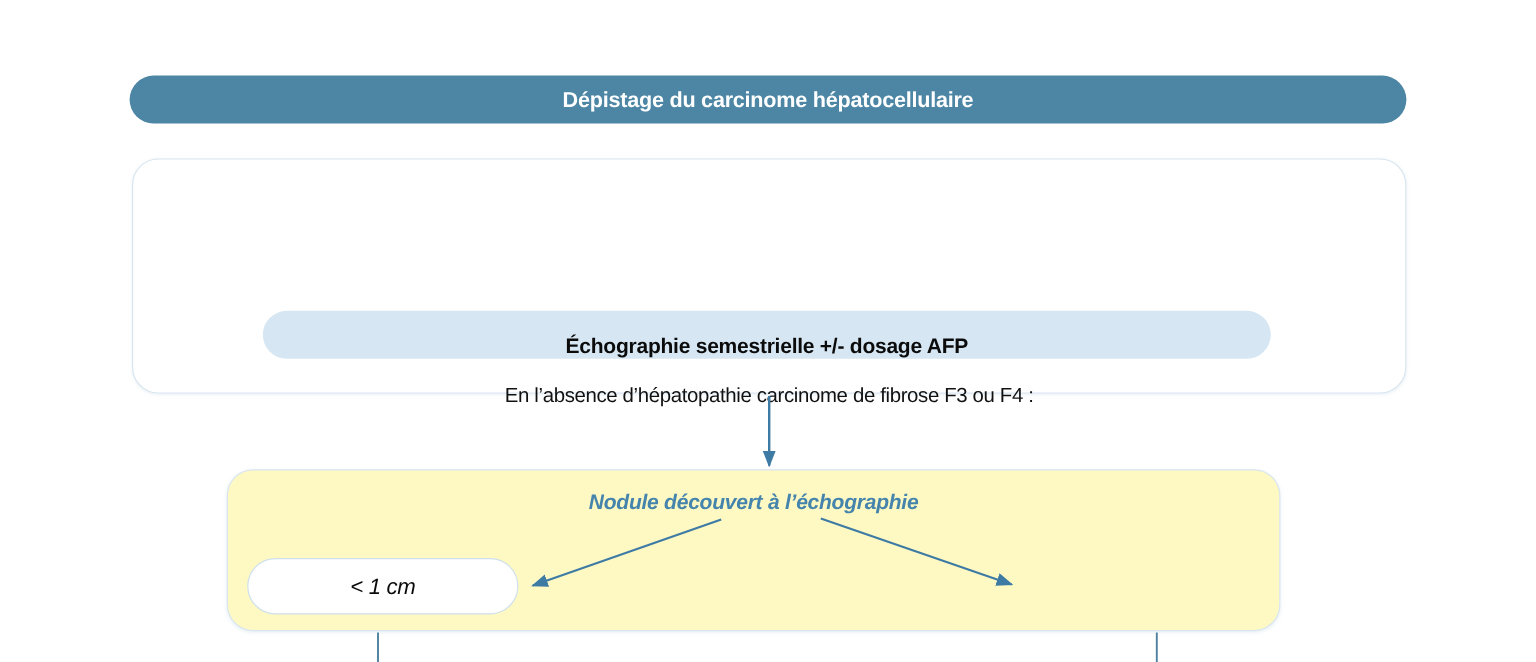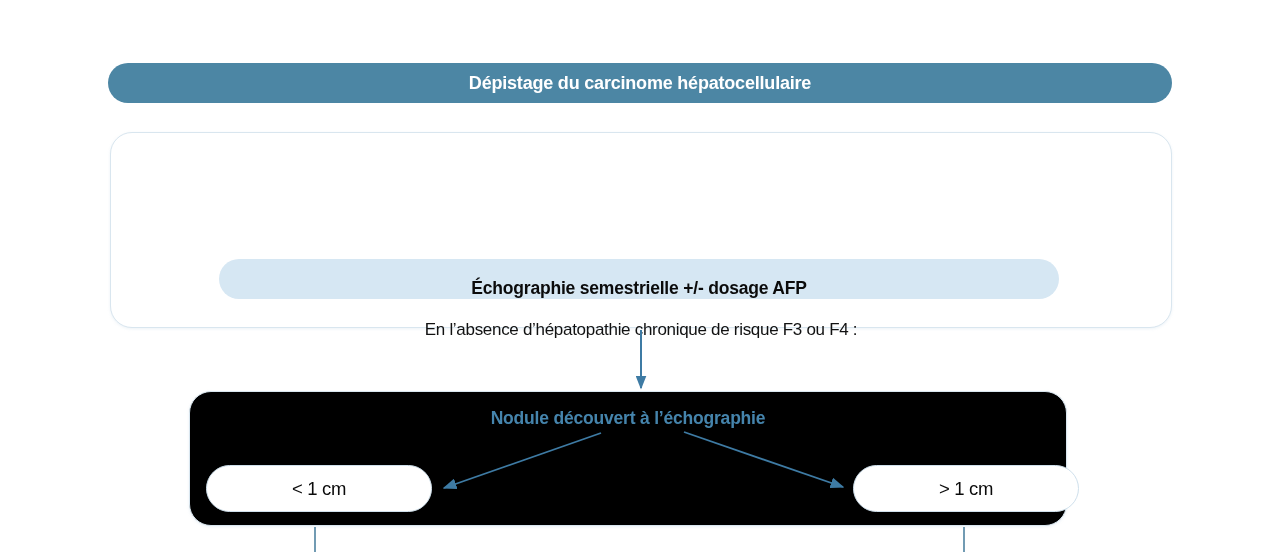--- a/index.html
+++ b/index.html
@@ -44,22 +44,23 @@
   .action-pill{
     position:absolute;left:108px;top:126px;width:840px;height:40px;
     background:var(--action-pill-bg);border-radius:20px;
     display:flex;align-items:flex-end;justify-content:center;
     font-weight:bold;font-size:17.5px;letter-spacing:-0.2px;color:#0b0b0b;
   }
 
   
   .nodule-box{
     position:absolute;left:189px;top:391px;width:878px;height:135px;
-    border:1.5px solid var(--box-border);border-radius:22px;background:#000000;
+    border:1.5px solid var(--box-border);border-radius:22px;background:#fef9c3;
     box-shadow:0 1px 3px rgba(150,185,210,0.18);
+    font-style:italic;
   }
   .nodule-title{
     position:absolute;left:0;top:16px;width:100%;text-align:center;
     font-weight:bold;font-size:17.5px;letter-spacing:-0.2px;
     color:var(--nodule-title-text);
   }
   .size-pill{
     position:absolute;top:73px;width:226px;height:47px;
     border:1.5px solid #cfe0ec;border-radius:24px;background:#fff;
     display:flex;align-items:center;justify-content:center;
@@ -75,33 +76,30 @@
 <body>
 
 <div class="canvas">
 
   <div class="header-pill">
     <span>Dépistage du carcinome hépatocellulaire</span>
   </div>
 
   <div class="criteria-box">
     <div class="criteria-line l1">- hépatopathie chronique avec fibrose de grade F3 ou F4 (toutes causes)</div>
-    <div class="criteria-line l2">En l’absence d’hépatopathie chronique de risque F3 ou F4 :</div>
+    <div class="criteria-line l2">En l’absence d’hépatopathie carcinome de fibrose F3 ou F4 :</div>
     <div class="action-pill">
       <span>Échographie semestrielle +/- dosage AFP</span>
     </div>
   </div>
 
   <div class="nodule-box">
     <div class="nodule-title">Nodule découvert à l’échographie</div>
     <div class="size-pill left">
       <span>&lt; 1 cm</span>
-    </div>
-    <div class="size-pill right">
-      <span>&gt; 1 cm</span>
     </div>
   </div>
 
   <svg class="connectors" viewBox="0 0 1280 552" xmlns="http://www.w3.org/2000/svg" aria-hidden="true">
     <defs>
       <marker id="ah" viewBox="0 0 14 11" refX="12.5" refY="5.5" markerWidth="14" markerHeight="11" markerUnits="userSpaceOnUse" orient="auto">
         <path d="M0,0 L14,5.5 L0,11 Z" fill="#3e7ba4"></path>
       </marker>
     </defs>
 

